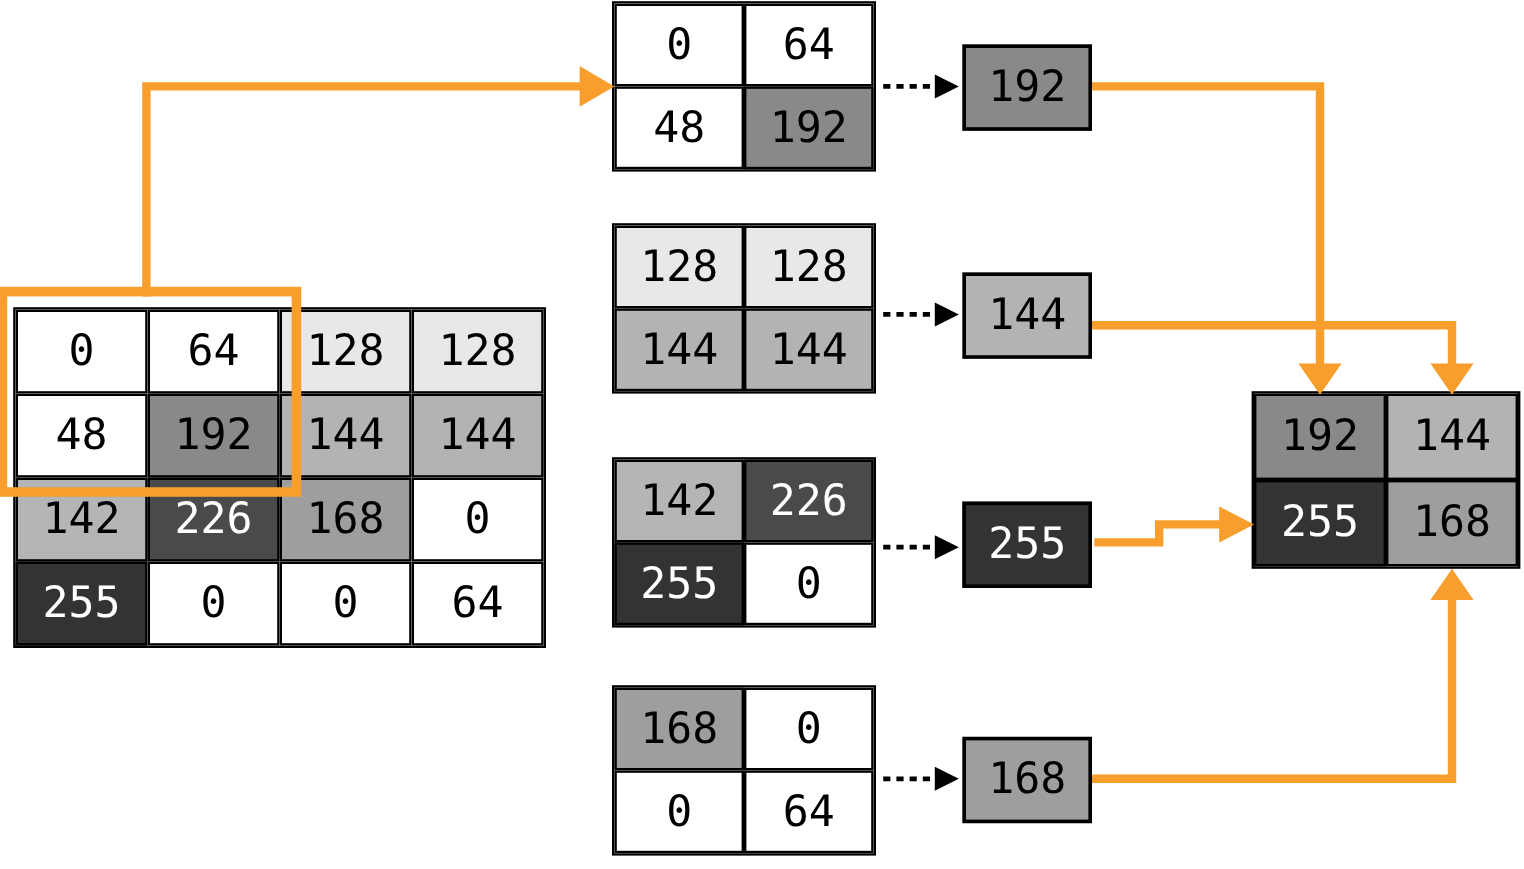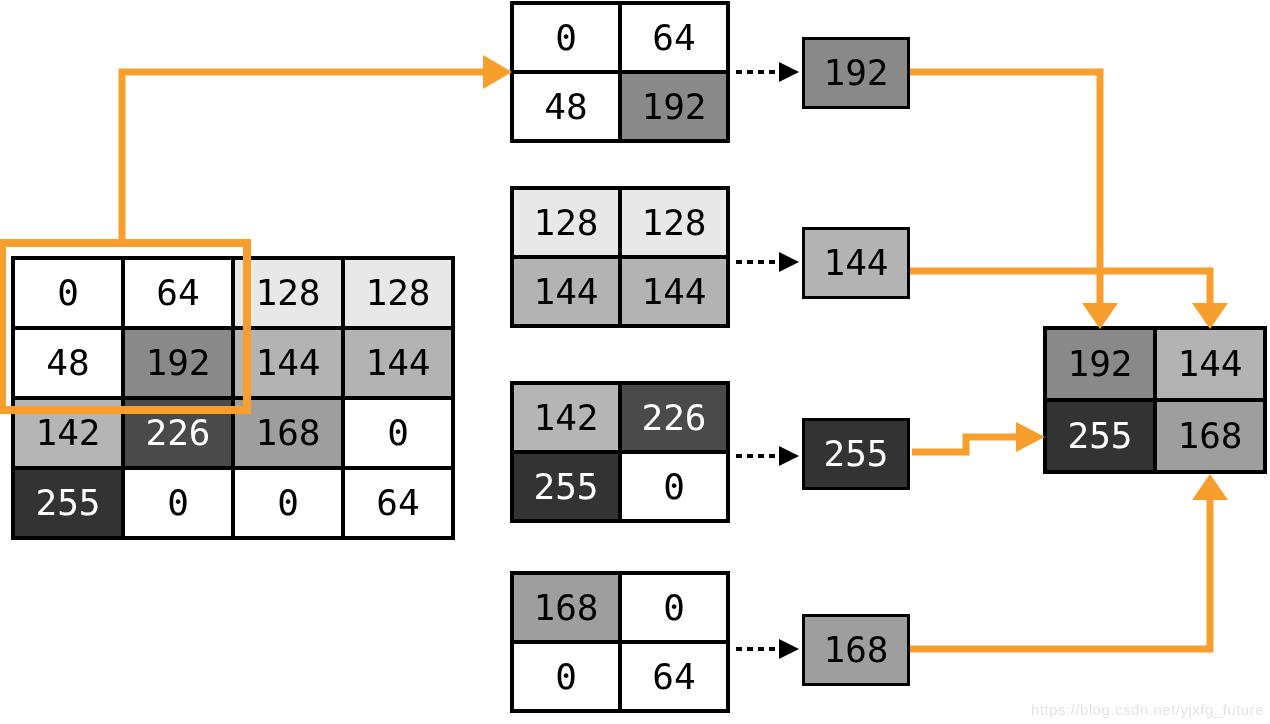--- a/index.html
+++ b/index.html
@@ -178,15 +178,14 @@
     <polyline class="orange-line" points="910,271 1210,271 1210,304"></polyline>
     <polygon class="orange-head" points="1210,329 1192,303 1228,303"></polygon>
 
     <polyline class="orange-line" points="912,452 966,452 966,437 1019,437"></polyline>
     <polygon class="orange-head" points="1045,437 1016,422 1016,452"></polygon>
 
     <polyline class="orange-line" points="910,649 1210,649 1210,499"></polyline>
     <polygon class="orange-head" points="1210,474 1192,500 1228,500"></polygon>
   </svg>
 
-  <div class="watermark">https://blog.csdn.net/yjxfg_future</div>
 
 </div>
 
 </body></html>

